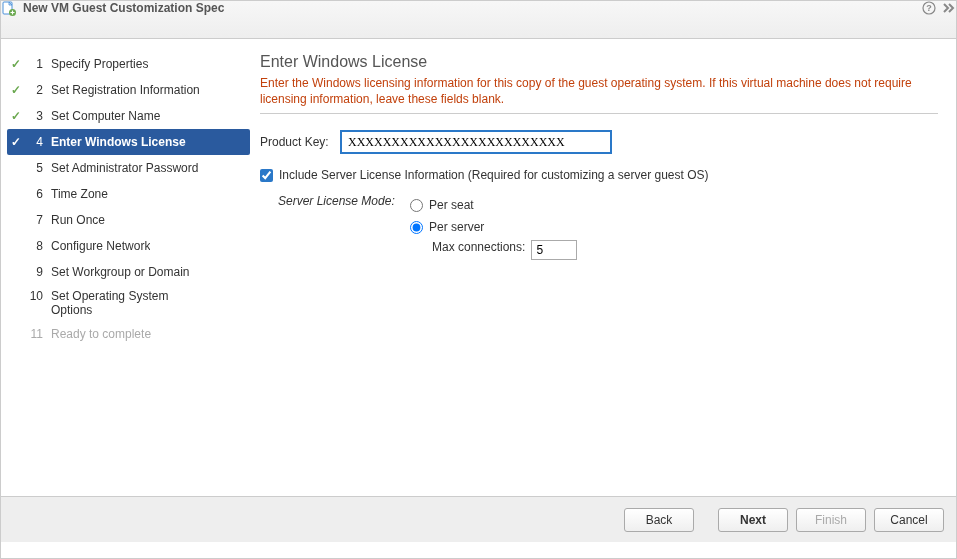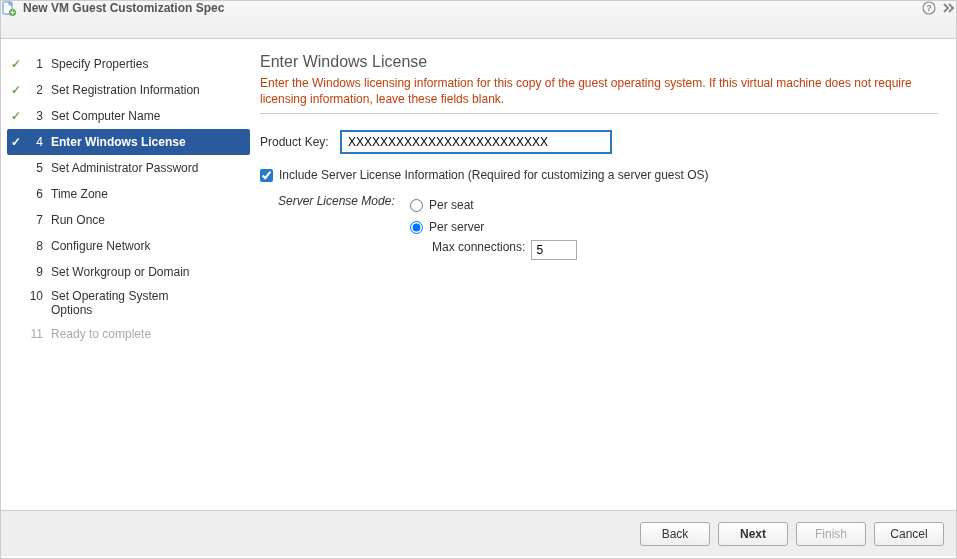--- a/index.html
+++ b/index.html
@@ -93,51 +93,51 @@
   }
   .content hr {
     border:none;border-top:1px solid #ccc;margin:6px 0 16px 0;
   }
   .form-row { display:flex; align-items:center; margin-bottom:14px; }
   .form-row label.lbl { width:80px; color:#333; }
   .product-key {
     width:272px;height:24px;
     border:2px solid #2a78c8;
     padding:2px 6px;
-    font-family:Liberation Sans, sans-serif;font-size:12px;
+    font-family:Liberation Serif, serif;font-size:12px;
   }
   .chk-row { display:flex; align-items:center; margin-bottom:12px; }
   .chk-row input { margin:0 6px 0 0; accent-color:#2a78c8; width:13px;height:13px; }
   .server-mode { display:flex; }
   .server-mode .lbl { width:150px; padding-left:18px; color:#333;font-style:italic; }
   .radios { }
   .radio-row { display:flex; align-items:center; height:22px; }
   .radio-row input { margin:0 6px 0 0; }
   .maxconn { display:flex; align-items:flex-start; margin-left:22px; margin-top:2px; }
   .maxconn input {
     width:46px;height:20px;margin-left:6px;
     border:1px solid #aaa;padding:1px 4px;font-size:12px;
   }
 
   
   .footer {
-    position:absolute;left:0;right:0;bottom:2px;
+    position:absolute;left:0;right:0;bottom:16px;
     height:46px;
     background:#eeeeee;
     border-top:1px solid #ccc;
     display:flex;align-items:center;justify-content:flex-end;
     padding:0 12px;gap:8px;
   }
   .footer button {
     min-width:70px;height:24px;
     border:1px solid #aaa;border-radius:3px;
     background:linear-gradient(#ffffff,#efefef);
     color:#333;cursor:pointer;font-size:12px;
   }
-  .footer button.primary { font-weight:bold; }
+  .footer button.primary { font-weight:bold;margin-left:16px; }
   .footer button:disabled { color:#aaa; cursor:default; }
 </style>
 </head>
 <body>
 
 <div class="titlebar">
   <span class="doc-icon">
     <svg width="16" height="16" viewBox="0 0 16 16">
       <rect x="2" y="1" width="9" height="12" rx="1" fill="#fff" stroke="#4a90d9" stroke-width="1"></rect>
       <path d="M8 1 L11 4 L8 4 Z" fill="#cfe3f7" stroke="#4a90d9" stroke-width="0.8"></path>

